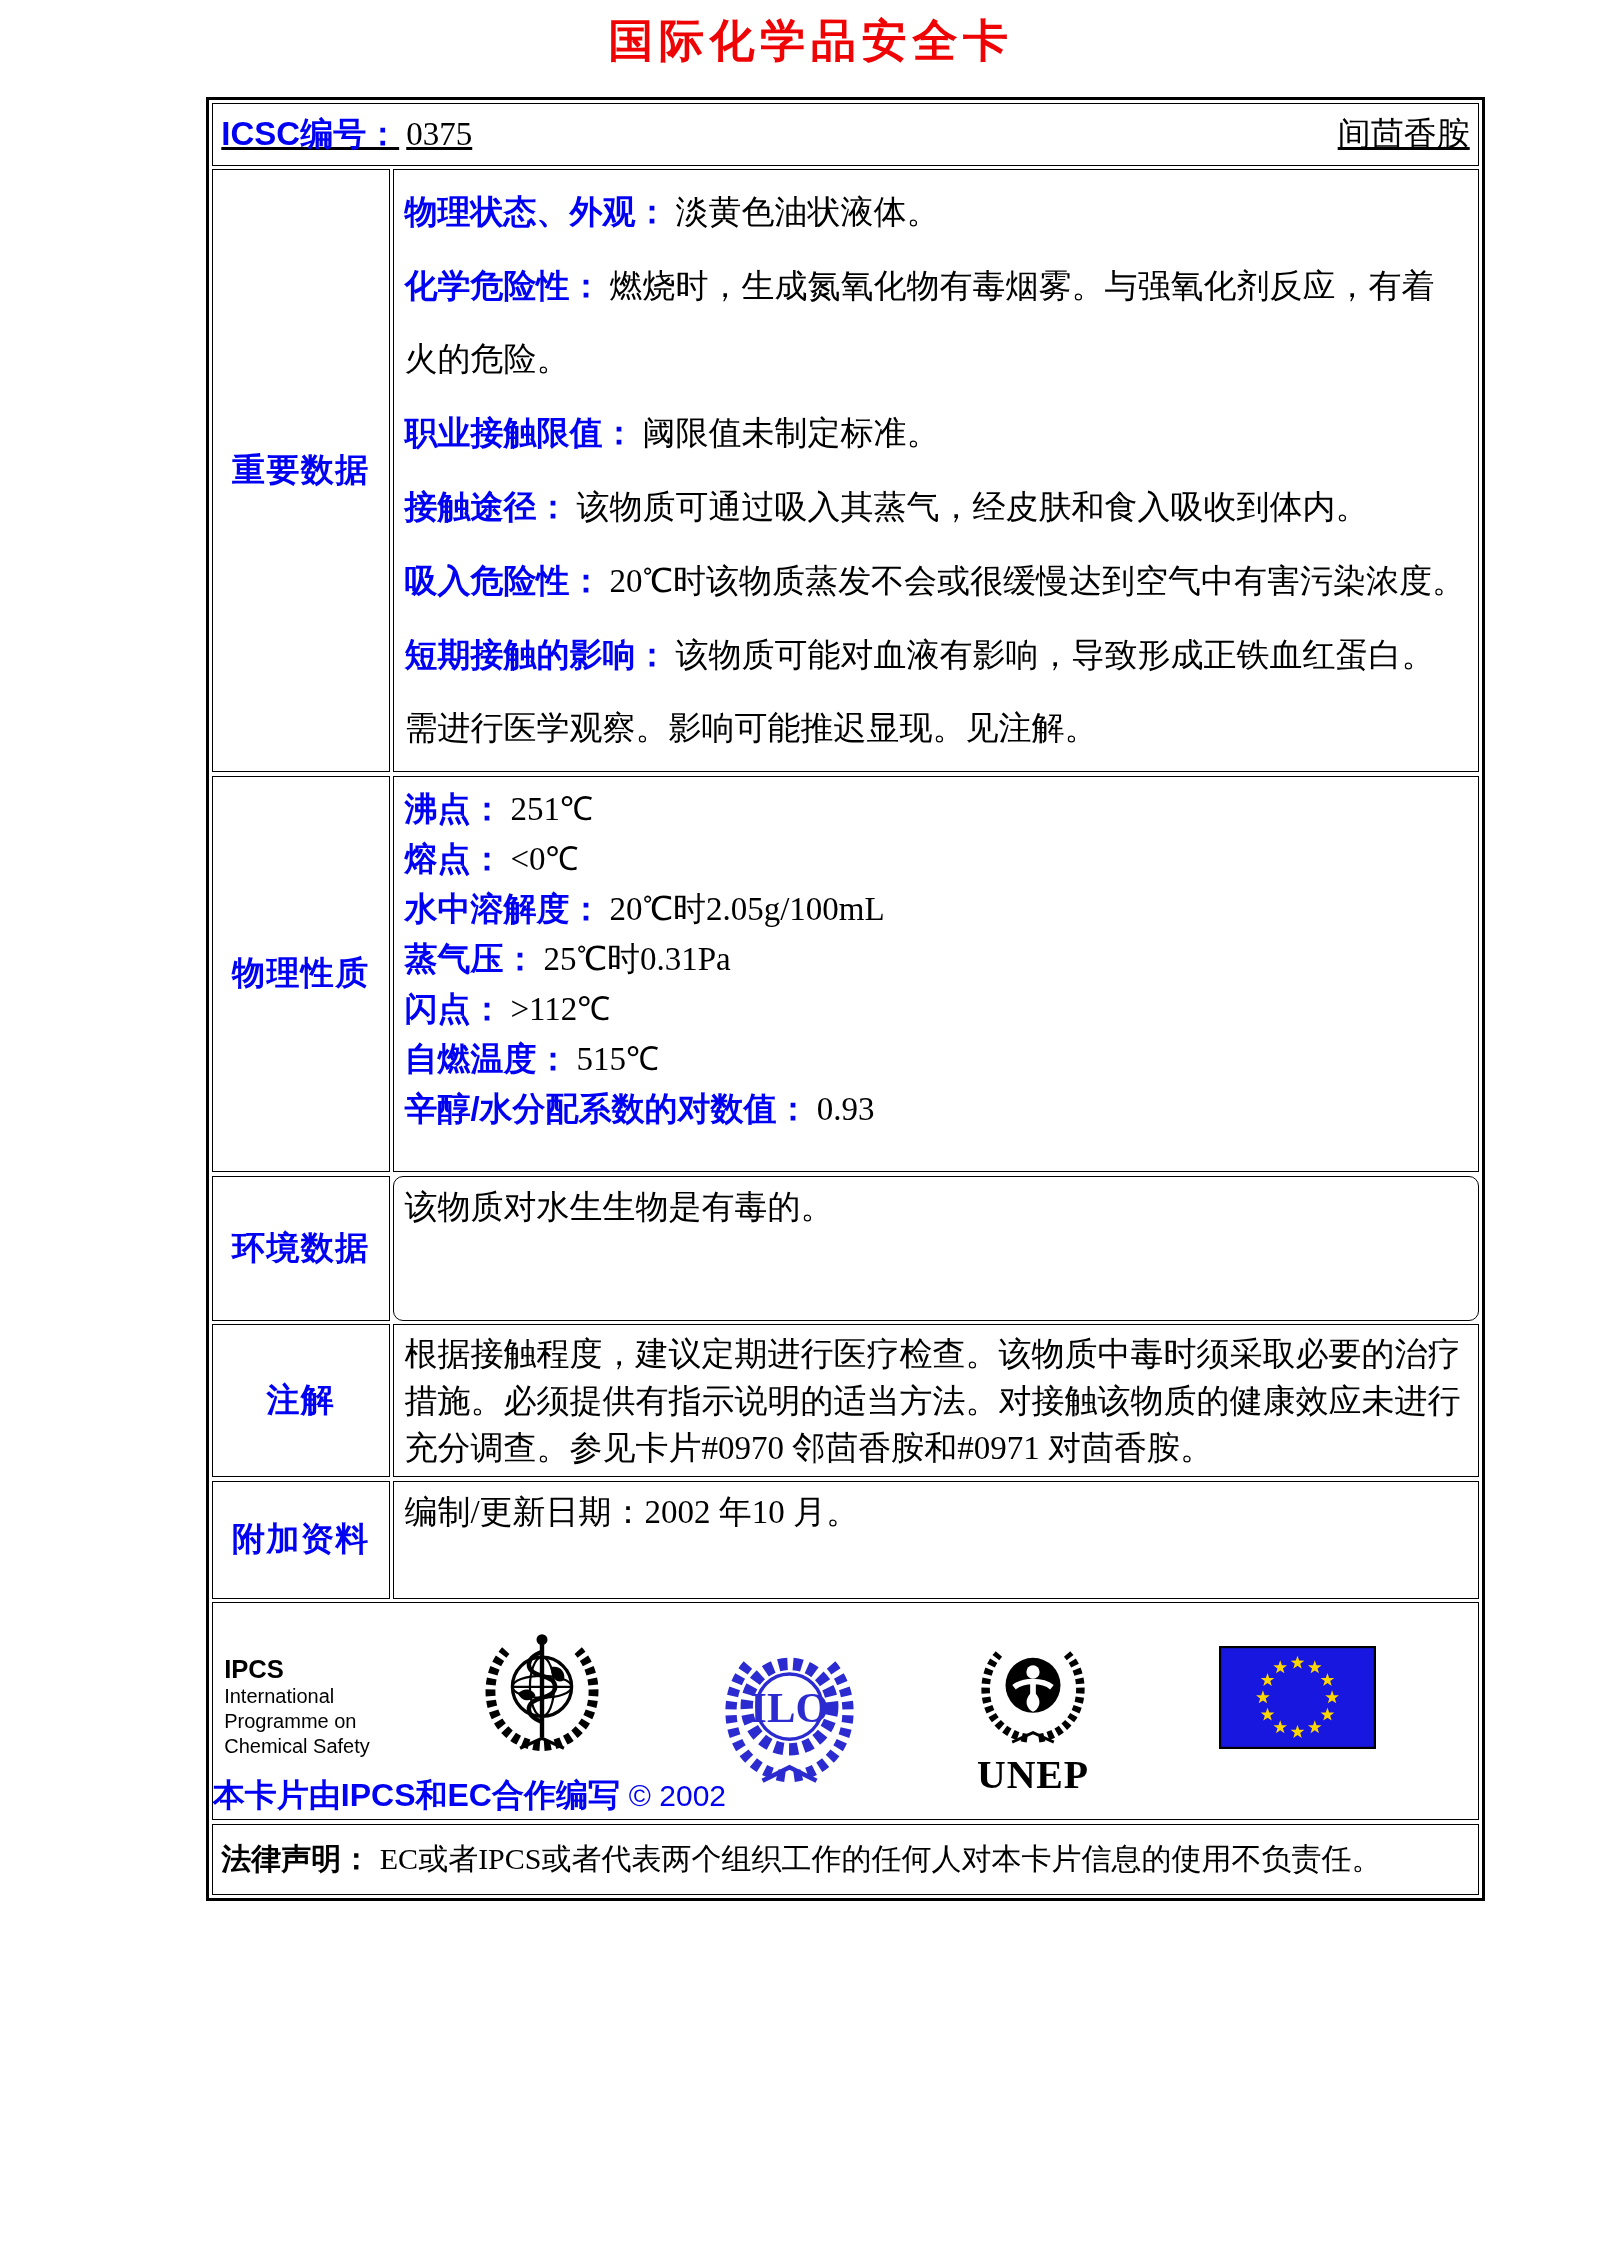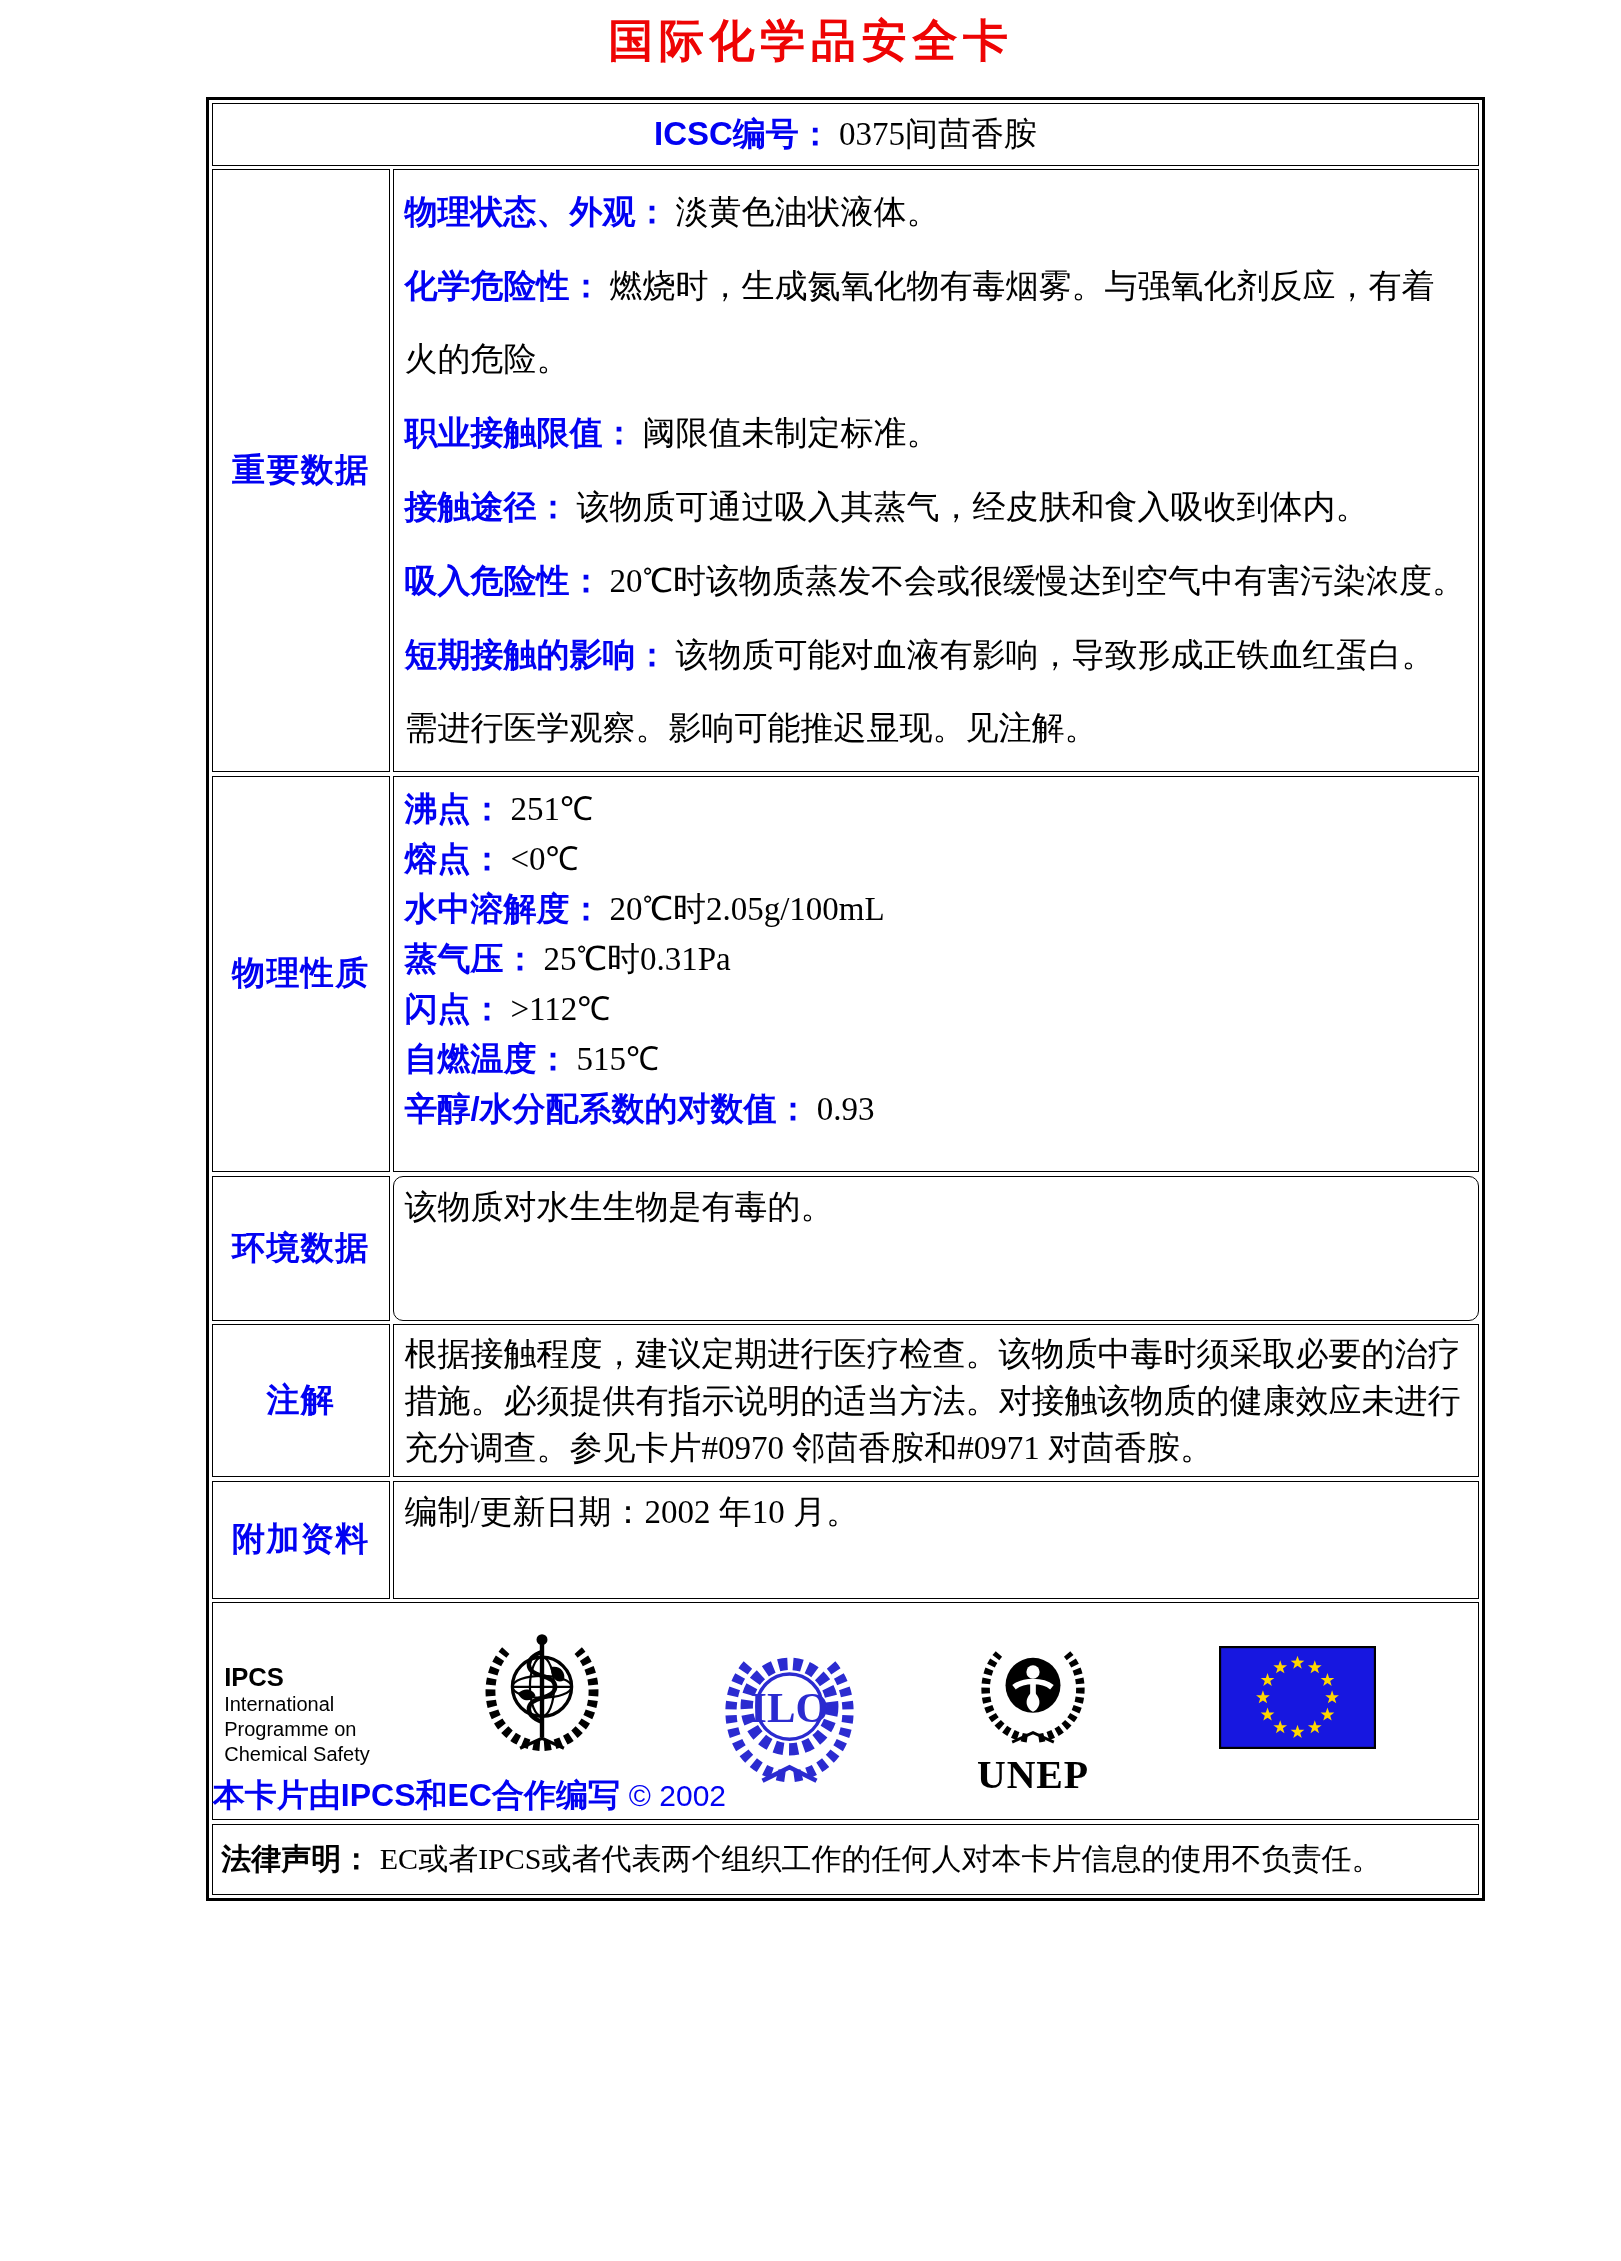--- a/index.html
+++ b/index.html
@@ -14,22 +14,22 @@
   }
   .card {
     position:absolute; left:206px; top:97px; width:1279px; box-sizing:border-box;
     border:3.6px solid #000; padding:2.8px; background:#fff;
     display:flex; flex-direction:column; gap:3.6px;
   }
   .row { display:flex; gap:3.6px; }
   .cell { border:1.4px solid #000; box-sizing:border-box; background:#fff; }
   
   .header-cell {
-    flex:1; min-height:63px; display:flex; align-items:center; justify-content:center;
-    padding:0 8.5px; font-size:33px;
+    flex:1; min-height:63px; display:flex; align-items:center; justify-content:space-between;
+    padding:0 8.5px; font-size:33px;text-decoration:underline;
   }
   .blab {
     color:#0202f2; font-family:"Liberation Sans", sans-serif; font-weight:600;
     padding-right:7.1px;
   }
   .hnum { font-size:33px; }
   
   .label-cell {
     flex:0 0 178px; display:flex; align-items:center; justify-content:center;
     color:#0202f2; font-family:"Liberation Sans", sans-serif; font-weight:600;
@@ -39,21 +39,21 @@
   .content-cell p { margin:0; }
   .imp { line-height:73px; min-height:603px; }
   .phys { line-height:49px; min-height:396px; padding-top:7.1px; }
   .phys .pline { white-space:nowrap; }
   .env { line-height:52px; min-height:145px;border-radius:10px; }
   .notes { line-height:47px; min-height:138px; padding-top:5.7px; }
   .add { line-height:52px; min-height:118px; }
   sup { font-size:21.3px; }
   
   .logos-cell { flex:1; position:relative; min-height:218px; }
-  .ipcs-block { position:absolute; left:11.4px; top:60px; font-family:"Liberation Sans", sans-serif; }
+  .ipcs-block { position:absolute; left:11.4px; top:52px; font-family:"Liberation Sans", sans-serif; }
   .ipcs-abbr { font-size:25.6px; font-weight:bold; line-height:28.5px; }
   .ipcs-line { font-size:20px; line-height:25px; }
   .logo { position:absolute; }
   .credit-line {
     position:absolute; left:0; right:0; bottom:1.4px; 
     color:#0202f2; font-family:"Liberation Sans", sans-serif;
     font-size:32px; font-weight:bold;
   }
   .credit-year { font-weight:normal; font-size:30px; }
   

